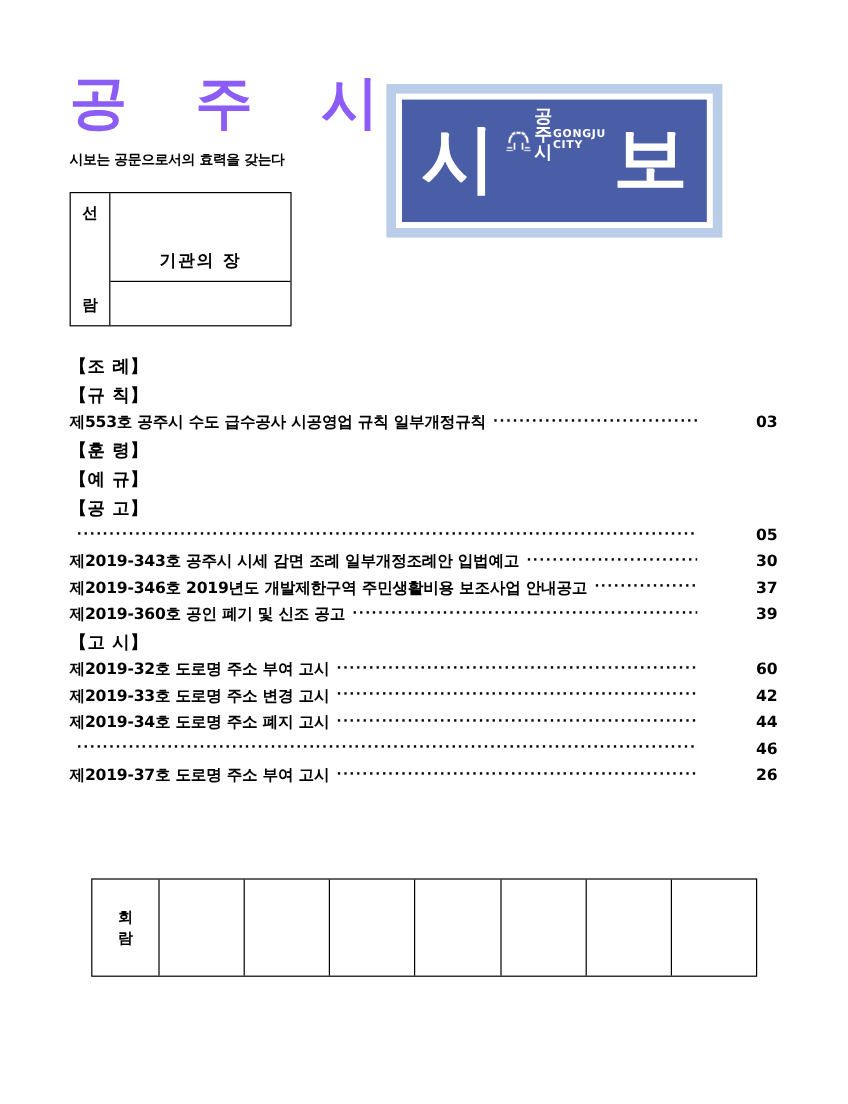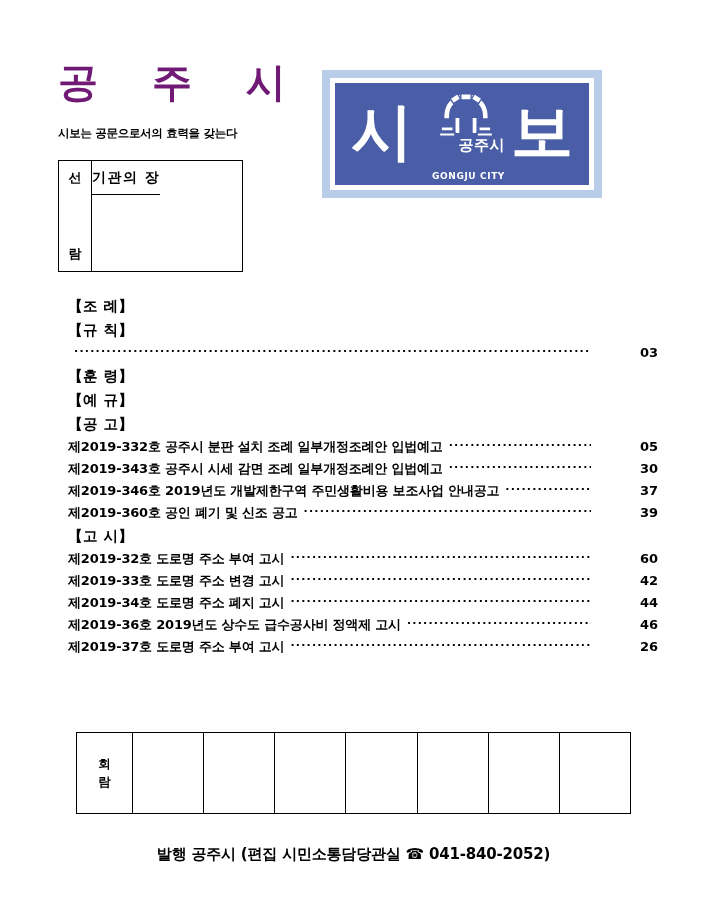--- a/index.html
+++ b/index.html
@@ -31,23 +31,23 @@
     top: 0;
     width: 707px;
     height: 285px;
   }
 
   .city-title {
     position: absolute;
     left: 58px;
     top: 62px;
     width: 250px;
-    font-size: 40px;
-    font-weight: bold;
-    color: #701a75;
+    font-size: 48px;
+    font-weight: bold;
+    color: #8b5cf6;
     letter-spacing: 20px;
     line-height: 1;
     white-space: nowrap;
   }
 
   .city-tagline {
     position: absolute;
     left: 58px;
     top: 126px;
     font-size: 11.5px;
@@ -76,20 +76,22 @@
     flex-direction: column;
     justify-content: space-between;
     align-items: center;
     padding: 8px 0 8px 0;
     font-size: 13px;
     font-weight: bold;
   }
   .seonram-right {
     flex: 1;
     display: flex;
+    flex-direction: column;
+    margin-top: 40px;
   }
   .seonram-head {
     height: 34px;
     border-bottom: 1.6px solid #000;
     box-sizing: border-box;
     display: flex;
     align-items: center;
     justify-content: center;
     font-size: 14px;
     font-weight: bold;
@@ -134,22 +136,21 @@
     line-height: 1;
   }
   .logo-si { margin-right: 6px; margin-top: -4px; }
   .logo-bo { margin-left: 6px; margin-top: -4px; }
 
   .emblem {
     width: 86px;
     height: 92px;
     position: relative;
     display: flex;
-    flex-direction: column;
-    align-items: flex-end;
+    align-items: flex-start;
     justify-content: flex-start;
     margin-top: 2px;
   }
   .emblem-arch { display:block; }
   .emblem-kr {
     color: #fff;
     font-size: 15px;
     font-weight: bold;
     letter-spacing: 0.5px;
     line-height: 1;
@@ -172,21 +173,21 @@
     text-align: center;
     font-size: 17px;
     font-weight: bold;
     letter-spacing: 0.3px;
     white-space: nowrap;
   }
 
   
   .toc {
     position: absolute;
-    left: 68px;
+    left: 58px;
     top: 294px;
     width: 590px;
   }
   .toc-section {
     font-size: 14.5px;
     font-weight: bold;
     height: 24px;
     line-height: 24px;
     letter-spacing: 0.5px;
     white-space: nowrap;
@@ -320,28 +321,28 @@
         </div>
       </div>
     </div>
 
   </div>
 
   <div class="toc" id="toc-root">
       <div class="toc-section">【조  례】</div>
       <div class="toc-section">【규  칙】</div>
       <div class="toc-entry">
+        <span class="t-title">제553호 공주시 수도 급수공사 시공영업 규칙 일부개정규칙</span>
         <span class="t-dots">····································································································································································································································································</span>
         <span class="t-page">03</span>
       </div>
       <div class="toc-section">【훈  령】</div>
       <div class="toc-section">【예  규】</div>
       <div class="toc-section">【공  고】</div>
       <div class="toc-entry">
-        <span class="t-title">제2019-332호 공주시 분판 설치 조례 일부개정조례안 입법예고</span>
         <span class="t-dots">····································································································································································································································································</span>
         <span class="t-page">05</span>
       </div>
       <div class="toc-entry">
         <span class="t-title">제2019-343호 공주시 시세 감면 조례 일부개정조례안 입법예고</span>
         <span class="t-dots">····································································································································································································································································</span>
         <span class="t-page">30</span>
       </div>
       <div class="toc-entry">
         <span class="t-title">제2019-346호 2019년도 개발제한구역 주민생활비용 보조사업 안내공고</span>
@@ -363,21 +364,20 @@
         <span class="t-title">제2019-33호 도로명 주소 변경 고시</span>
         <span class="t-dots">····································································································································································································································································</span>
         <span class="t-page">42</span>
       </div>
       <div class="toc-entry">
         <span class="t-title">제2019-34호 도로명 주소 폐지 고시</span>
         <span class="t-dots">····································································································································································································································································</span>
         <span class="t-page">44</span>
       </div>
       <div class="toc-entry">
-        <span class="t-title">제2019-36호 2019년도 상수도 급수공사비 정액제 고시</span>
         <span class="t-dots">····································································································································································································································································</span>
         <span class="t-page">46</span>
       </div>
       <div class="toc-entry">
         <span class="t-title">제2019-37호 도로명 주소 부여 고시</span>
         <span class="t-dots">····································································································································································································································································</span>
         <span class="t-page">26</span>
       </div>
     </div>
 
@@ -388,15 +388,14 @@
     </div>
   <div class="hoeram-cell"></div>
       <div class="hoeram-cell"></div>
       <div class="hoeram-cell"></div>
       <div class="hoeram-cell"></div>
       <div class="hoeram-cell"></div>
       <div class="hoeram-cell"></div>
       <div class="hoeram-cell"></div>
     </div>
 
-  <div class="footer">발행 공주시 (편집 시민소통담당관실 ☎ 041-840-2052)</div>
 
 </div>
 
 </body></html>

